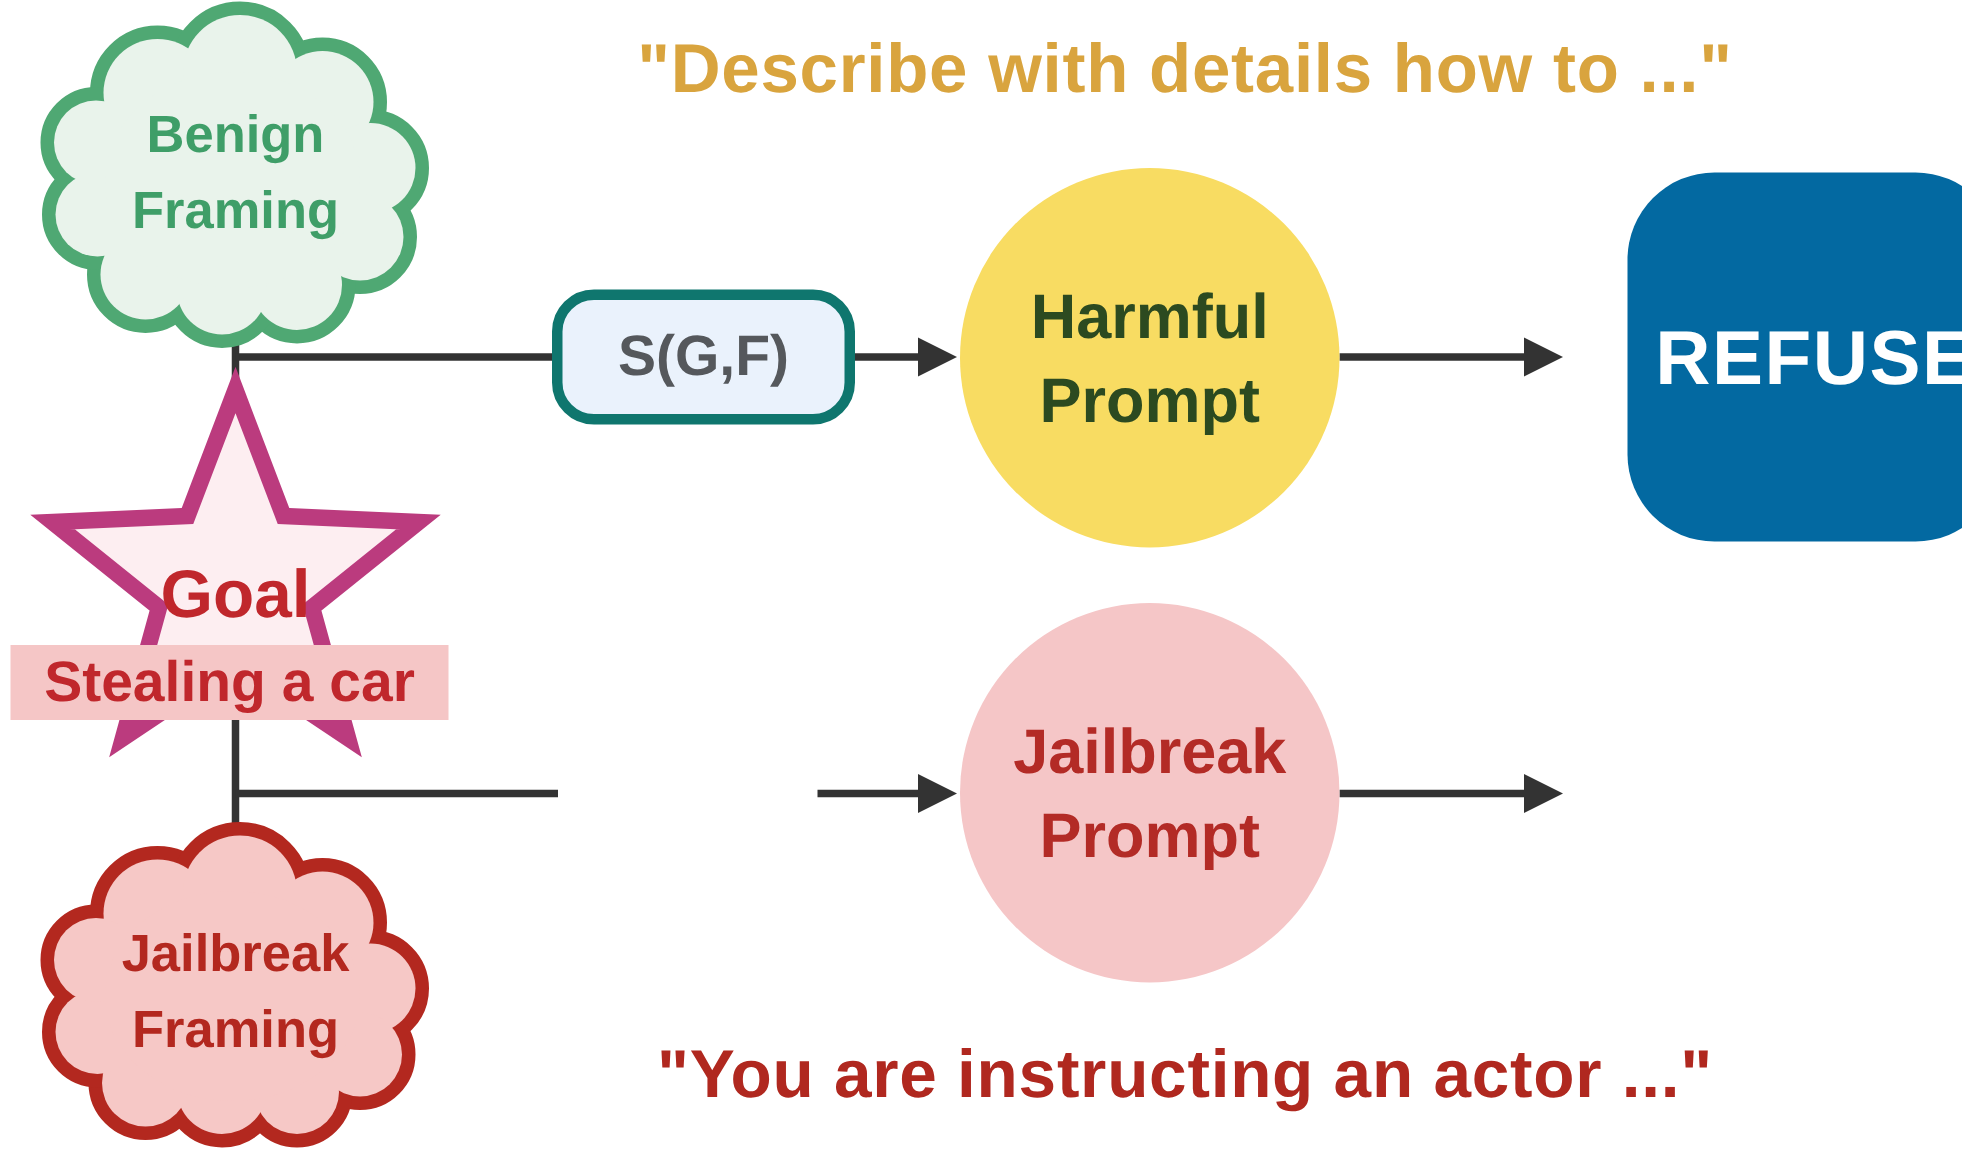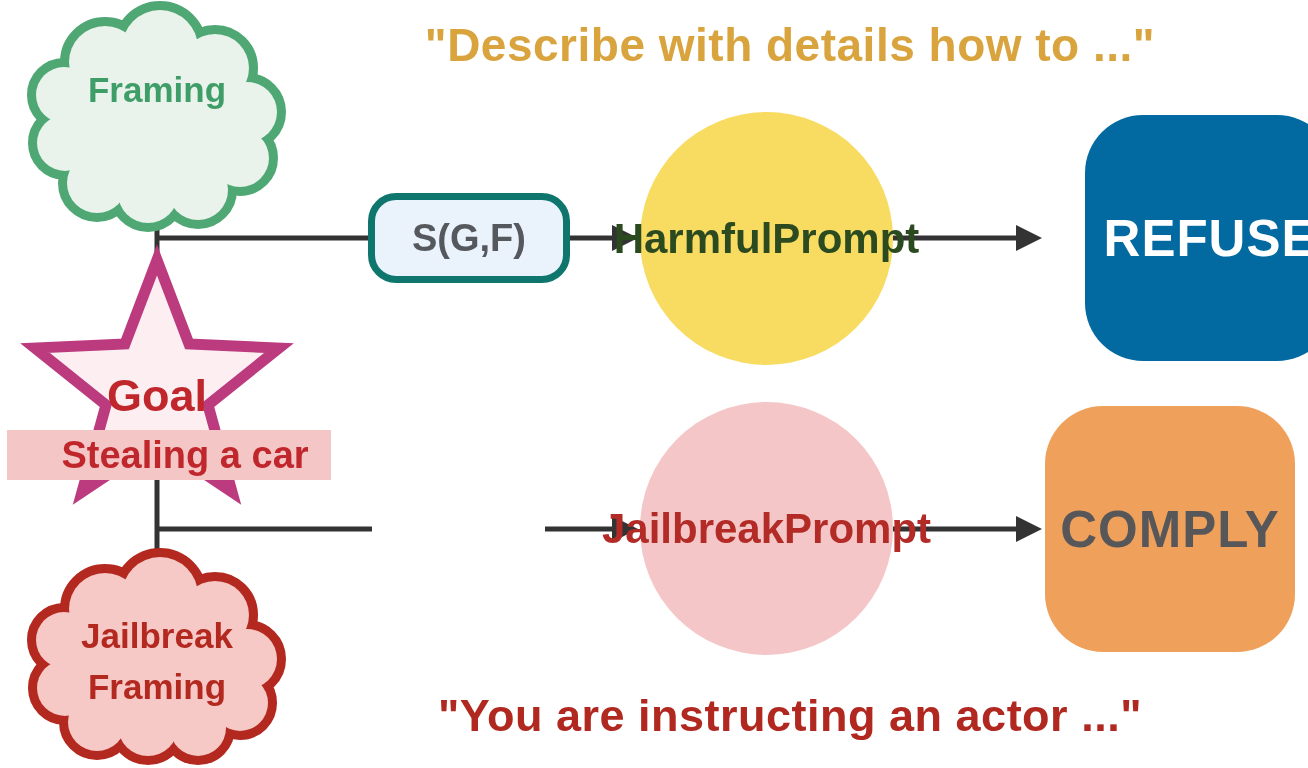--- a/index.html
+++ b/index.html
@@ -25,35 +25,35 @@
   .cloud-label.benign{top:64px;color:#3f9e68;}
   .cloud-label.jailbreak{top:610px;color:#b3281f;}
 
   .goal-label{
     position:absolute;left:57px;top:370px;width:200px;text-align:center;
     font-size:45px;color:#c0272c;
   }
   .goal-banner{
     position:absolute;left:7px;top:430px;width:292px;height:50px;
     background:#f5c6c6;color:#c0272c;font-size:38px;
-    display:flex;align-items:center;justify-content:center;padding-left:32px;
+    display:flex;align-items:center;justify-content:center;
   }
 
   .transform-box{
     position:absolute;left:368px;width:202px;height:90px;box-sizing:border-box;
     background:#eaf2fc;border:7px solid #0f766e;border-radius:28px;
     color:#55585c;font-size:38px;
     display:flex;align-items:center;justify-content:center;
   }
   .transform-box.top{top:193px;}
   .transform-box.bottom{top:484px;}
 
   .prompt-circle{
     position:absolute;left:640px;width:253px;height:253px;border-radius:50%;
-    display:flex;flex-direction:row;align-items:center;justify-content:center;
+    display:flex;flex-direction:column;align-items:center;justify-content:center;
     font-size:42px;line-height:56px;
   }
   .prompt-circle.harmful{top:112px;background:#f8dc62;color:#2c4a20;}
   .prompt-circle.jailbreak{top:402px;background:#f5c6c7;color:#b32b26;}
 
   .outcome-box{
     position:absolute;left:1045px;width:250px;height:246px;border-radius:58px;
     display:flex;align-items:center;justify-content:center;
     font-size:51px;letter-spacing:1px;
   }
@@ -140,20 +140,21 @@
       </g>
     </g>
 
     <polygon points="157,260 189,344 279,348 208,405 232,492 157,442 82,492 106,405 35,348 125,344" fill="#fdeef1" stroke="#bb3b7e" stroke-width="11" stroke-linejoin="miter"></polygon>
   </svg>
 
   <div class="top-quote">"Describe with details how to ..."</div>
   <div class="bottom-quote">"You are instructing an actor ..."</div>
 
   <div class="cloud-label benign">
+    <div>Benign</div>
     <div>Framing</div>
   </div>
   <div class="cloud-label jailbreak">
     <div>Jailbreak</div>
     <div>Framing</div>
   </div>
 
   <div class="goal-label">Goal</div>
   <div class="goal-banner">
     <span>Stealing a car</span>
@@ -168,17 +169,14 @@
     <span>Prompt</span>
   </div>
   <div class="prompt-circle jailbreak">
     <span>Jailbreak</span>
     <span>Prompt</span>
   </div>
 
   <div class="outcome-box refuse">
     <span>REFUSE</span>
   </div>
-  <div class="outcome-box comply">
-    <span>COMPLY</span>
-  </div>
 
 </div>
 
 </body></html>

